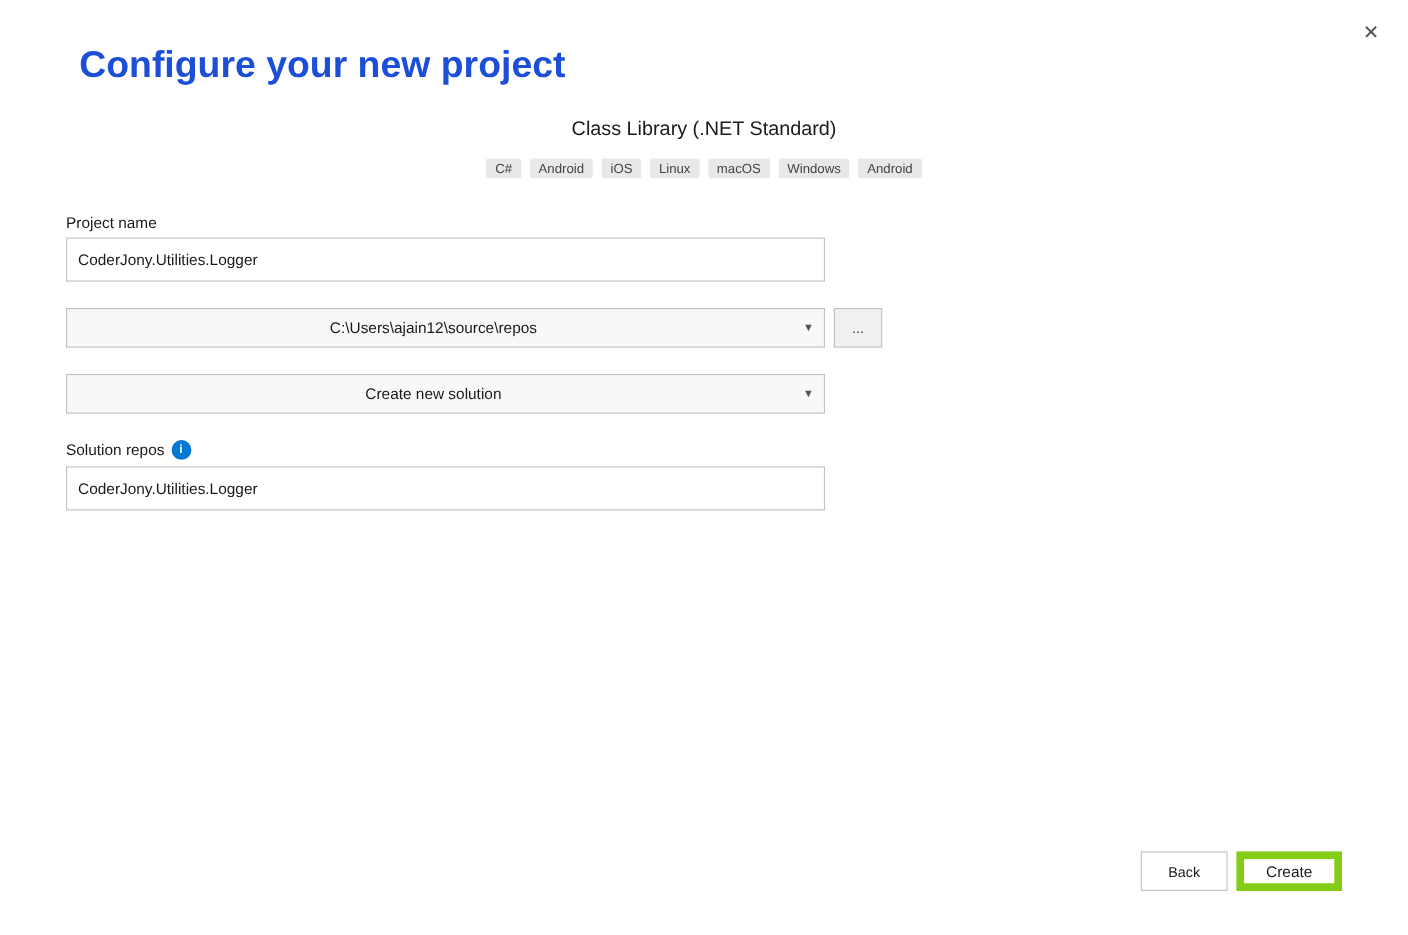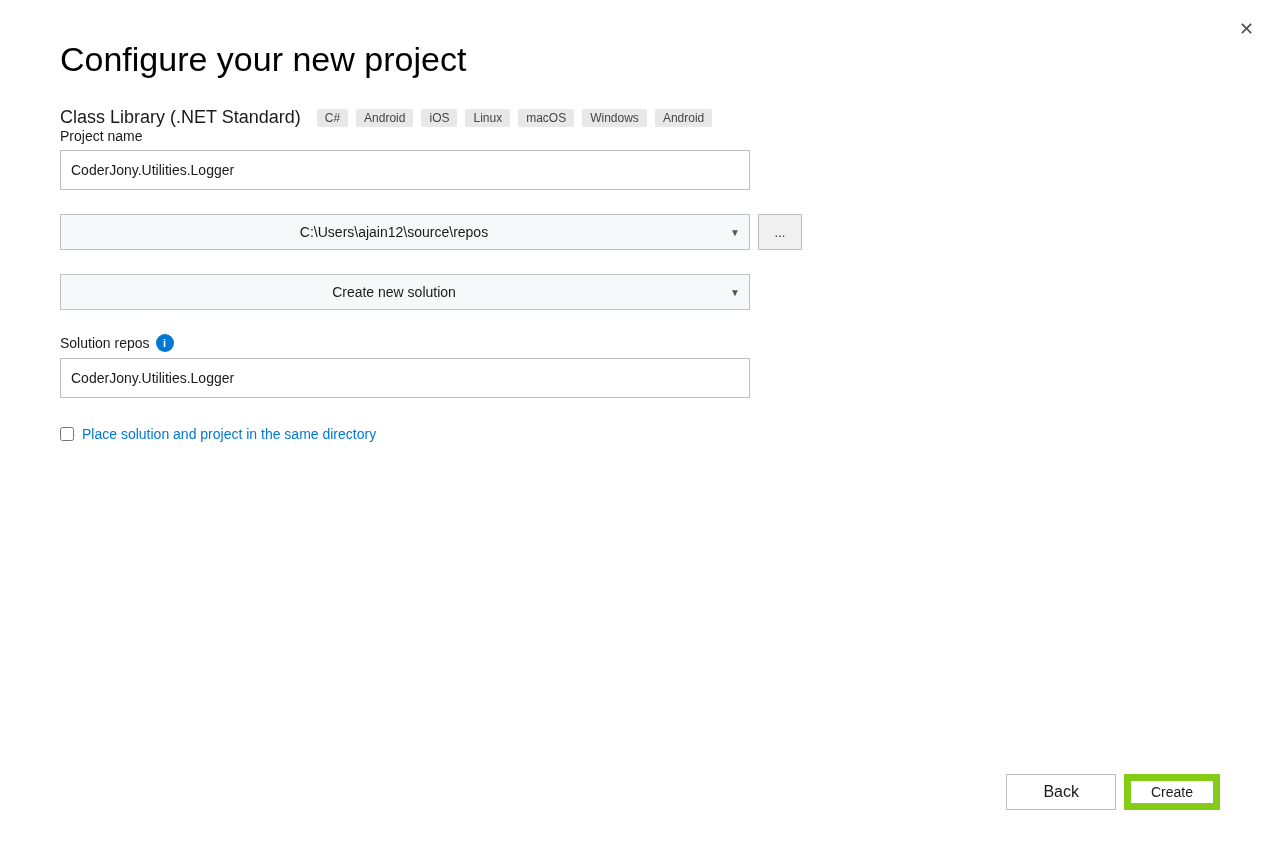--- a/index.html
+++ b/index.html
@@ -35,29 +35,32 @@
       border: none;
       cursor: pointer;
       font-size: 18px;
       color: #555;
       line-height: 1;
       padding: 4px 6px;
     }
 
     .page-title {
       font-size: 34px;
-      font-weight: 400;
-      color: #000000;
+      font-weight: 700;
+      color: #1d4ed8;
       margin-bottom: 28px;
+      margin-left: 12px;
     }
 
     .project-type-row {
       display: flex;
       align-items: center;
       gap: 16px;
+      margin-bottom: 32px;
+      flex-direction: column;
     }
 
     .project-type-name {
       font-size: 18px;
       font-weight: 400;
       color: #1a1a1a;
     }
 
     .tag-list {
       display: flex;
@@ -181,24 +184,24 @@
     .bottom-buttons {
       position: absolute;
       bottom: 40px;
       right: 60px;
       display: flex;
       gap: 8px;
     }
 
     .btn-back {
       height: 36px;
-      padding: 0 36px;
-      border: 1px solid #c0c0c0;
-      background: #ffffff;
-      font-size: 16px;
+      padding: 0 24px;
+      border: 1px solid #c0c0c0;
+      background: #ffffff;
+      font-size: 13px;
       color: #1a1a1a;
       cursor: pointer;
     }
 
     .btn-create {
       height: 36px;
       padding: 0 20px;
       border: 7px solid #84cc16;
       background: #ffffff;
       font-size: 14px;
@@ -261,23 +264,19 @@
   </div>
 
   <div class="form-section">
     <div class="form-label">
       <span>Solution repos</span>
       <span class="info-icon">i</span>
     </div>
     <input type="text" class="text-input" value="CoderJony.Utilities.Logger" style="">
   </div>
 
-  <div class="checkbox-row">
-    <input type="checkbox" id="same-dir-checkbox" style="">
-    <label for="same-dir-checkbox" class="checkbox-label">Place solution and project in the same directory</label>
-  </div>
 
   <div class="bottom-buttons">
     <button class="btn-back">Back</button>
     <button class="btn-create">Create</button>
   </div>
 
 </div>
 
 </body></html>

